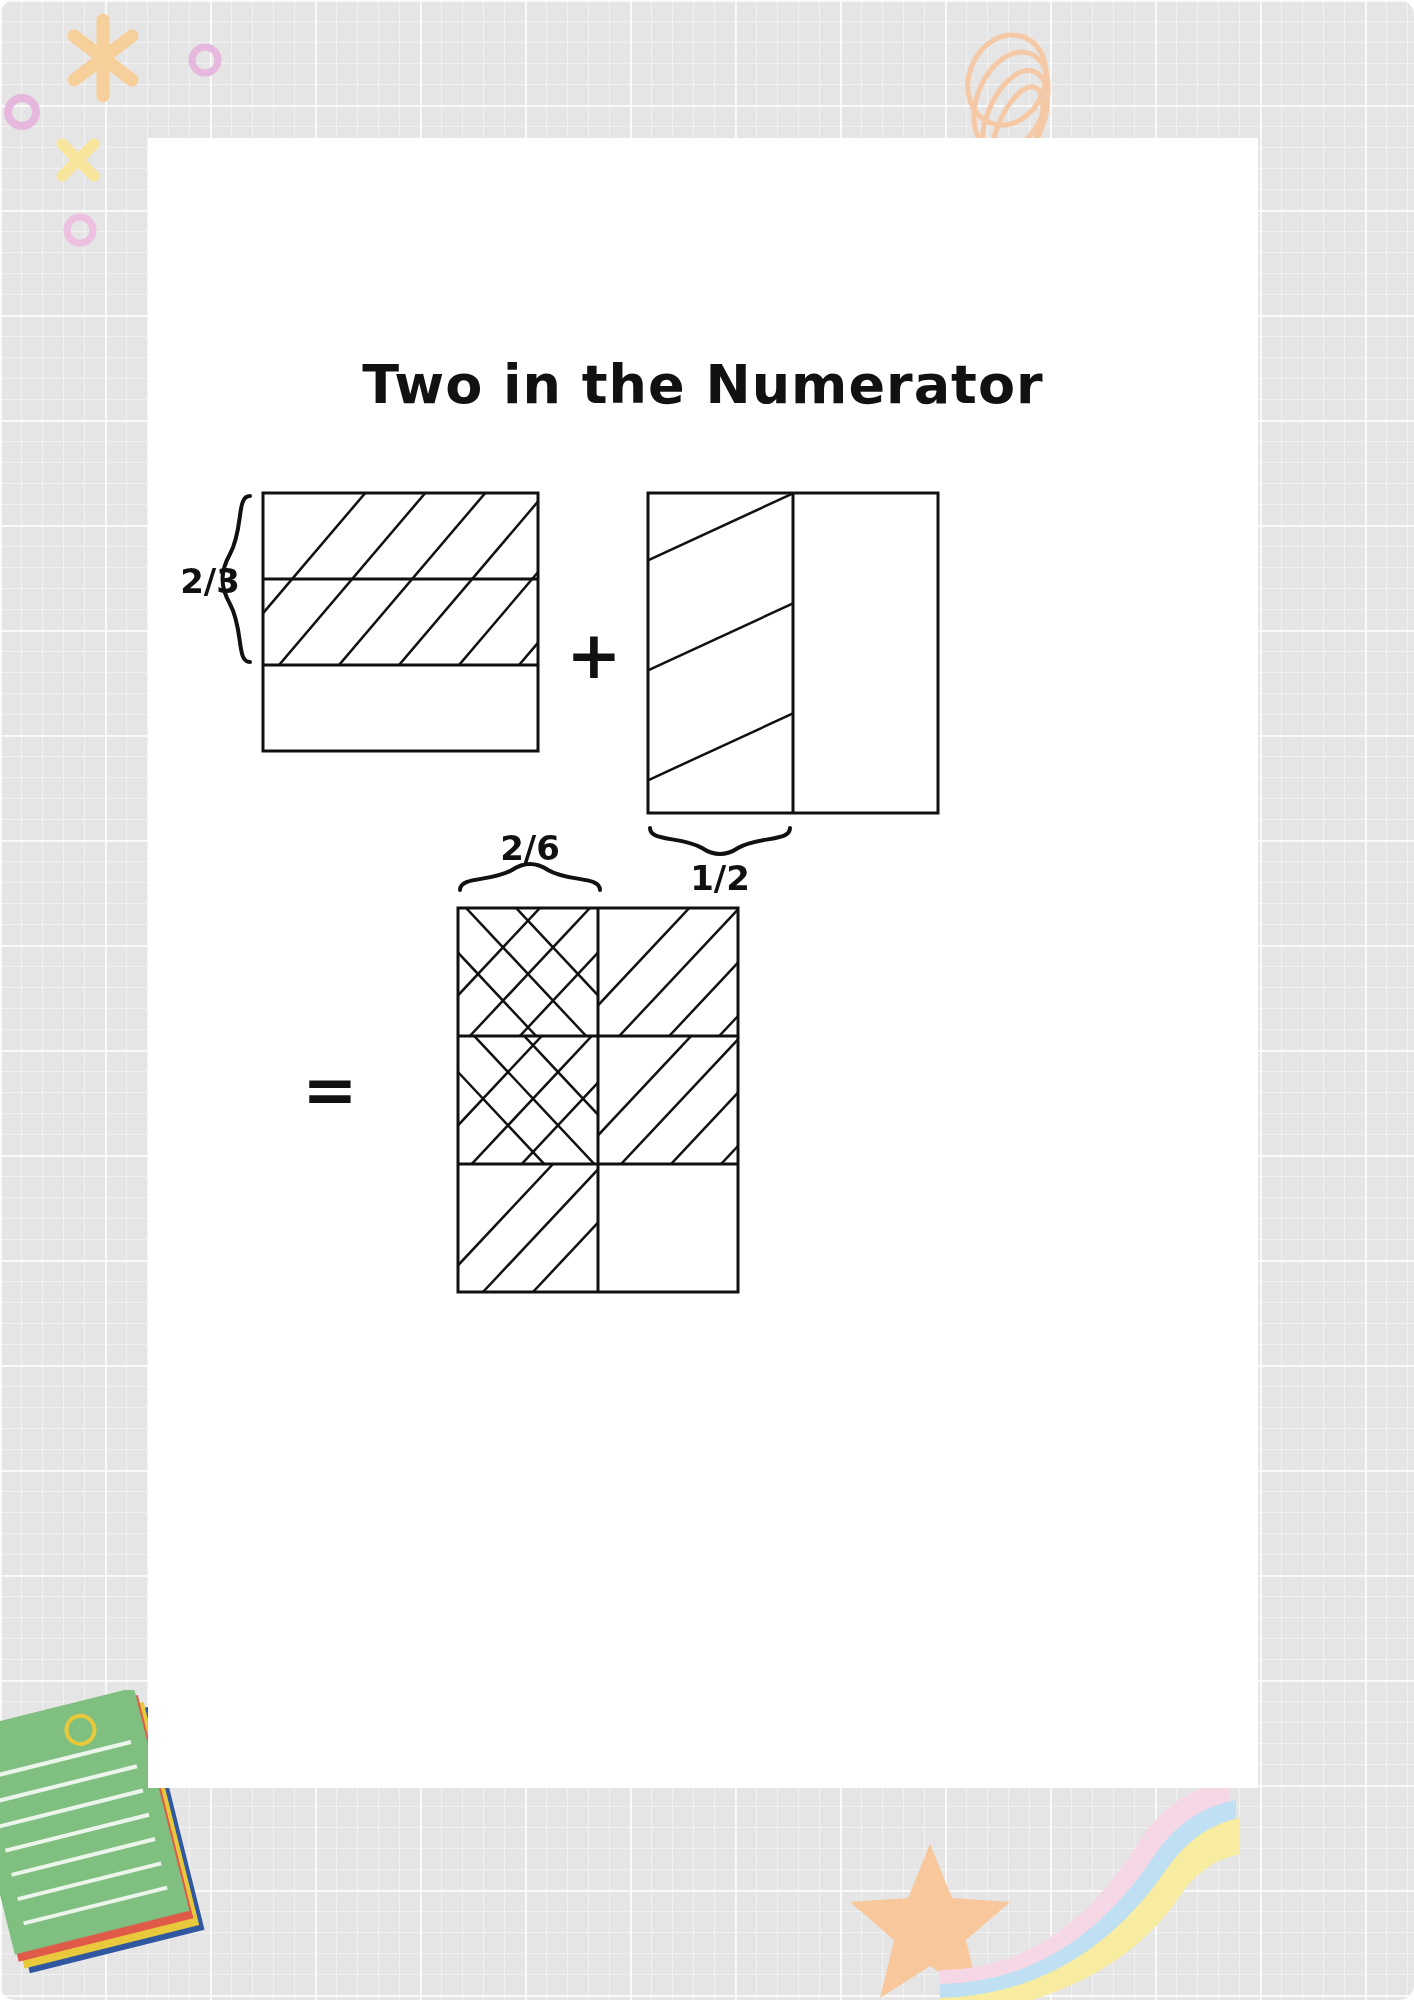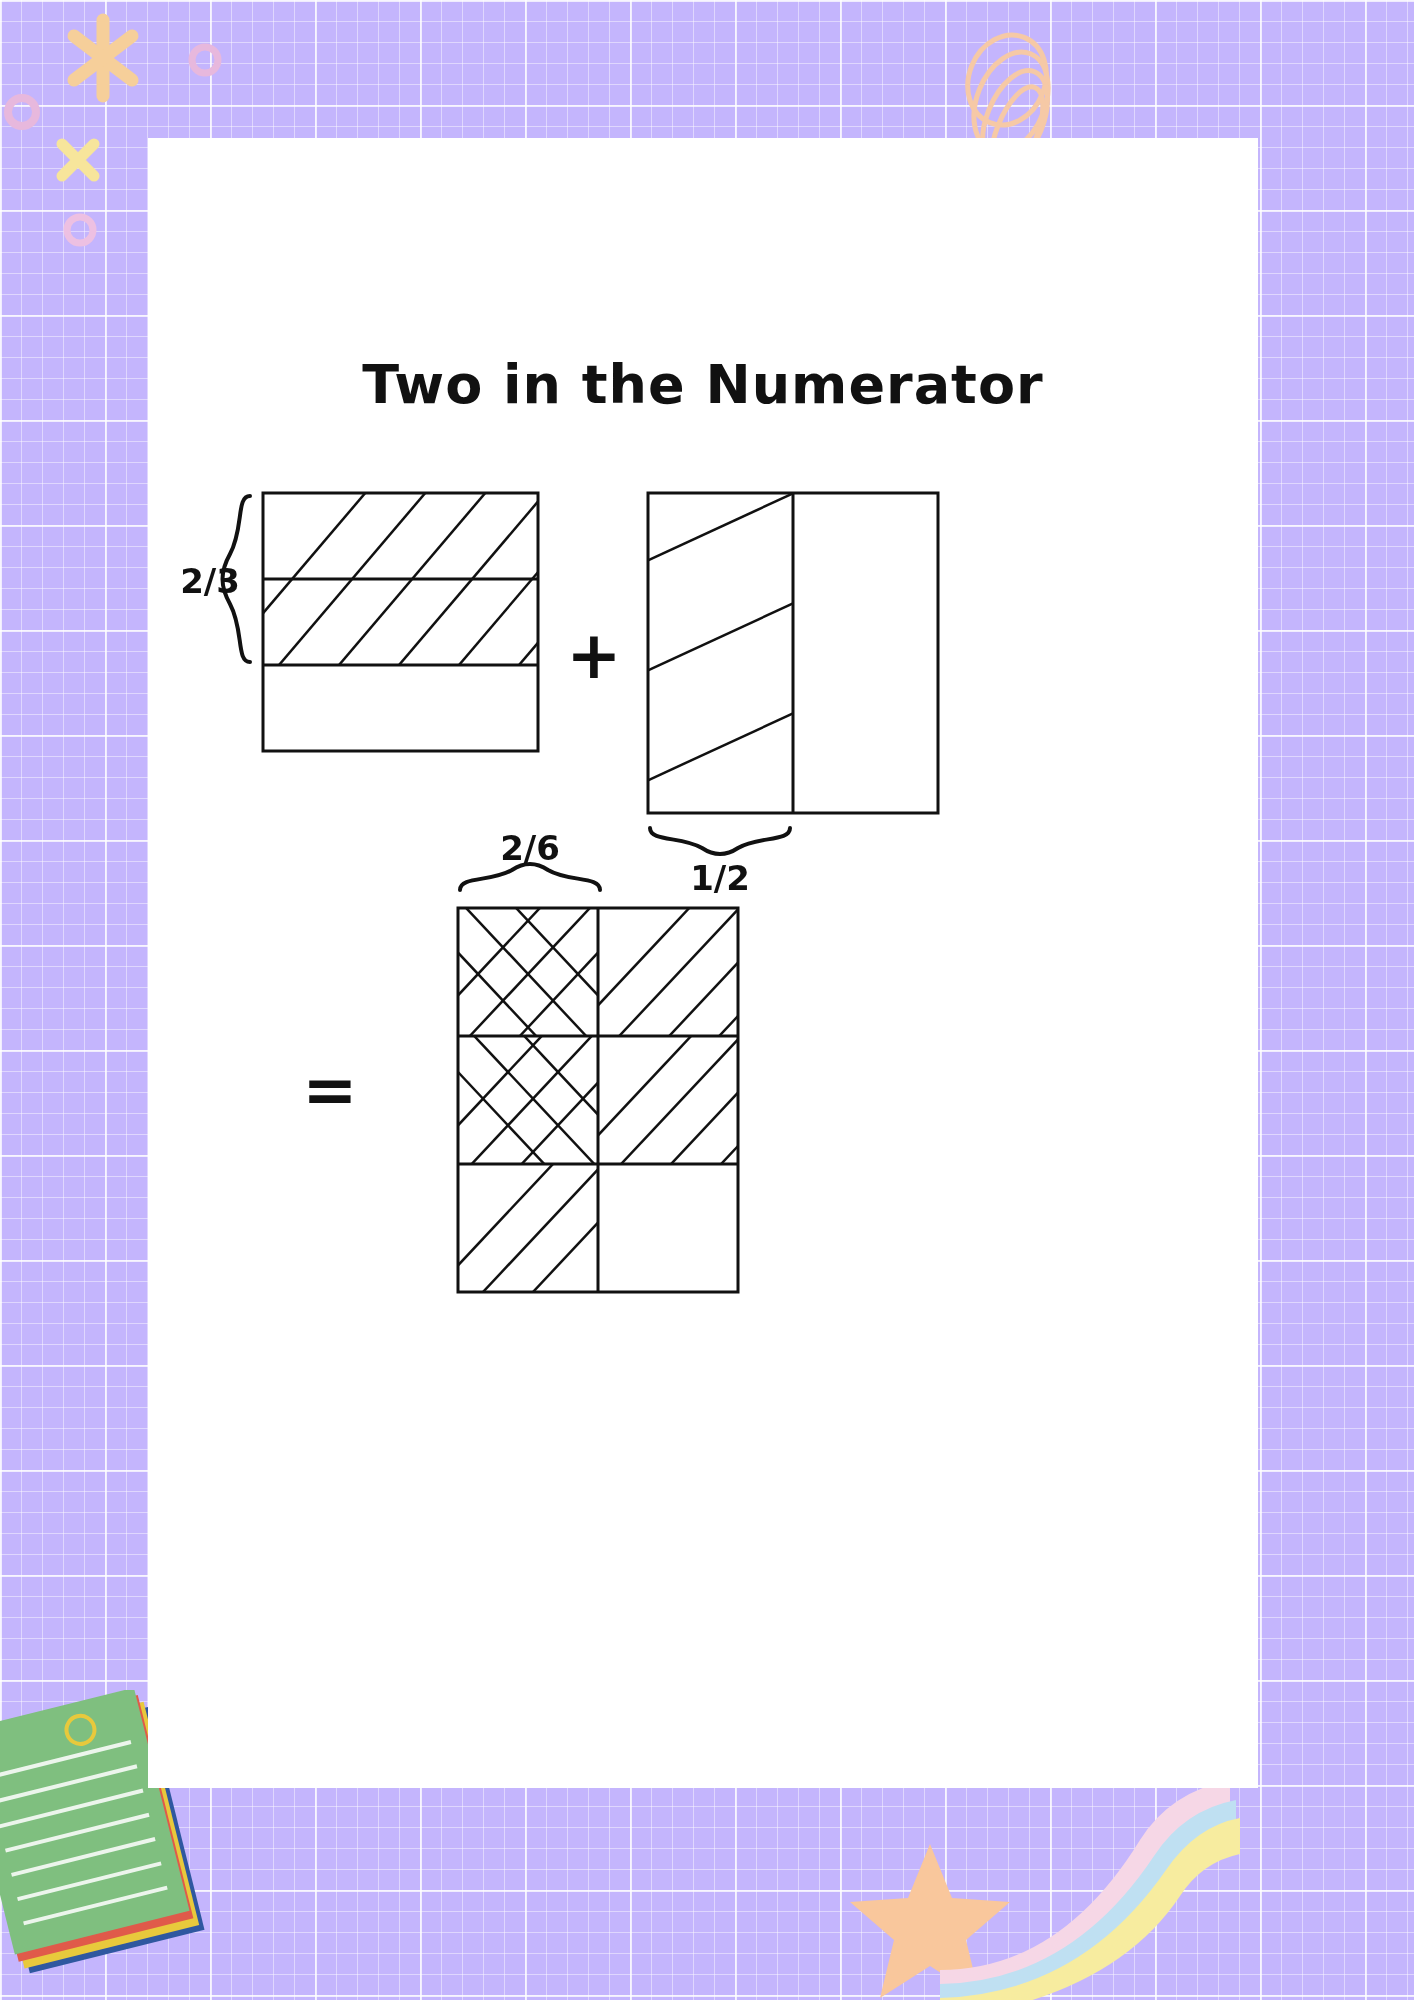--- a/index.html
+++ b/index.html
@@ -10,22 +10,23 @@
     width: 1414px;
     height: 2000px;
     font-family: "DejaVu Sans", sans-serif;
     overflow: hidden;
   }
 
   #page {
     position: relative;
     width: 1414px;
     height: 2000px;
-    background: #c4b5fd;
+    background: #e5e5e5;
     overflow: hidden;
+    border-radius: 15px;
   }
 
   
   #grid {
     position: absolute;
     inset: 0;
     background-image:
       linear-gradient(to right, rgba(255,255,255,0.45) 1px, transparent 1px),
       linear-gradient(to bottom, rgba(255,255,255,0.45) 1px, transparent 1px),
       linear-gradient(to right, rgba(255,255,255,0.75) 2px, transparent 2px),

